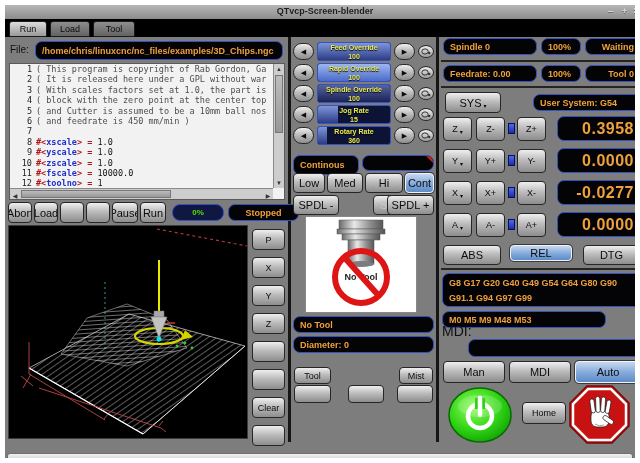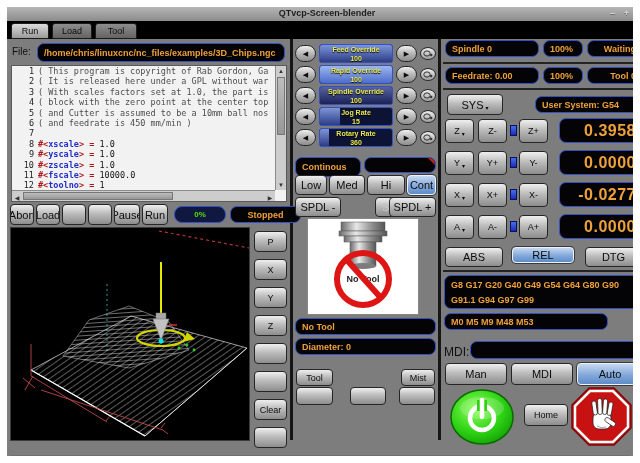--- a/index.html
+++ b/index.html
@@ -1,17 +1,17 @@
 <!DOCTYPE html>
 <html><head>
 <meta charset="utf-8">
 <style>
   html,body{margin:0;padding:0;background:#4a4a4a;}
   #app{position:relative;width:640px;height:463px;background:#7d7d7d;
-       font-family:"Liberation Sans",sans-serif;overflow:hidden;border:7px solid #ffffff;box-sizing:border-box;}
+       font-family:"Liberation Sans",sans-serif;overflow:hidden;border:5px solid #ffffff;box-sizing:border-box;}
   
   .titlebar{position:absolute;left:0;top:0;width:640px;height:14px;
     background:linear-gradient(180deg,#b6b6b6,#8c8c8c);border-bottom:1px solid #5a5a5a;}
   .titlebar .t{position:absolute;left:0;right:0;top:1px;text-align:center;font-size:9px;font-weight:bold;color:#1e1e1e;}
   .winctl{position:absolute;top:1px;font-size:9px;color:#efefef;text-shadow:0 1px 0 #555;}
   
   .tabbar{position:absolute;left:0;top:14px;width:640px;height:18px;background:#000;}
   .tab{position:absolute;top:2px;height:16px;border-radius:3px 3px 0 0;border:1px solid #1a1a1a;
        display:flex;align-items:center;justify-content:center;font-size:9px;color:#0a0a0a;box-sizing:border-box;}
   .tab.on{background:linear-gradient(180deg,#dcdcdc,#9a9a9a);}
@@ -351,21 +351,21 @@
   <div class="f r dro" style="left:552px;top:207px;width:84px;height:25px">0.0000</div>
 
   <div class="btn" style="left:438px;top:240px;width:58px;height:20px">ABS</div>
   <div class="btn blue" style="left:505px;top:240px;width:62px;height:16px">REL</div>
   <div class="btn" style="left:578px;top:240px;width:57px;height:20px">DTG</div>
   <div class="hline" style="top:263px"></div>
 
   <div class="f" style="left:437px;top:268px;width:200px;height:34px;white-space:normal;line-height:15px;align-items:flex-start;padding-top:2px">G8 G17 G20 G40 G49 G54 G64 G80 G90 G91.1 G94 G97 G99</div>
   <div class="f" style="left:437px;top:306px;width:164px;height:17px">M0 M5 M9 M48 M53</div>
 
-  <div class="lbl" style="left:437px;top:338px;font-size:12px">MDI:</div>
+  <div class="lbl" style="left:437px;top:318px;font-size:14px">MDI:</div>
   <input class="f" style="left: 463px; top: 334px; width: 173px; height: 18px; color: rgb(240, 161, 58);" value="">
 
   <div class="btn" style="left:438px;top:356px;width:62px;height:22px">Man</div>
   <div class="btn blue" style="left:570px;top:356px;width:66px;height:22px">Auto</div>
   <div class="btn" style="left:504px;top:356px;width:62px;height:22px">MDI</div>
 
   <div style="position:absolute;left:442px;top:381px;width:66px;height:58px">
     <svg width="66" height="58" viewBox="0 0 66 58">
       <defs>
         <radialGradient id="pg" cx="0.4" cy="0.35" r="0.8">

